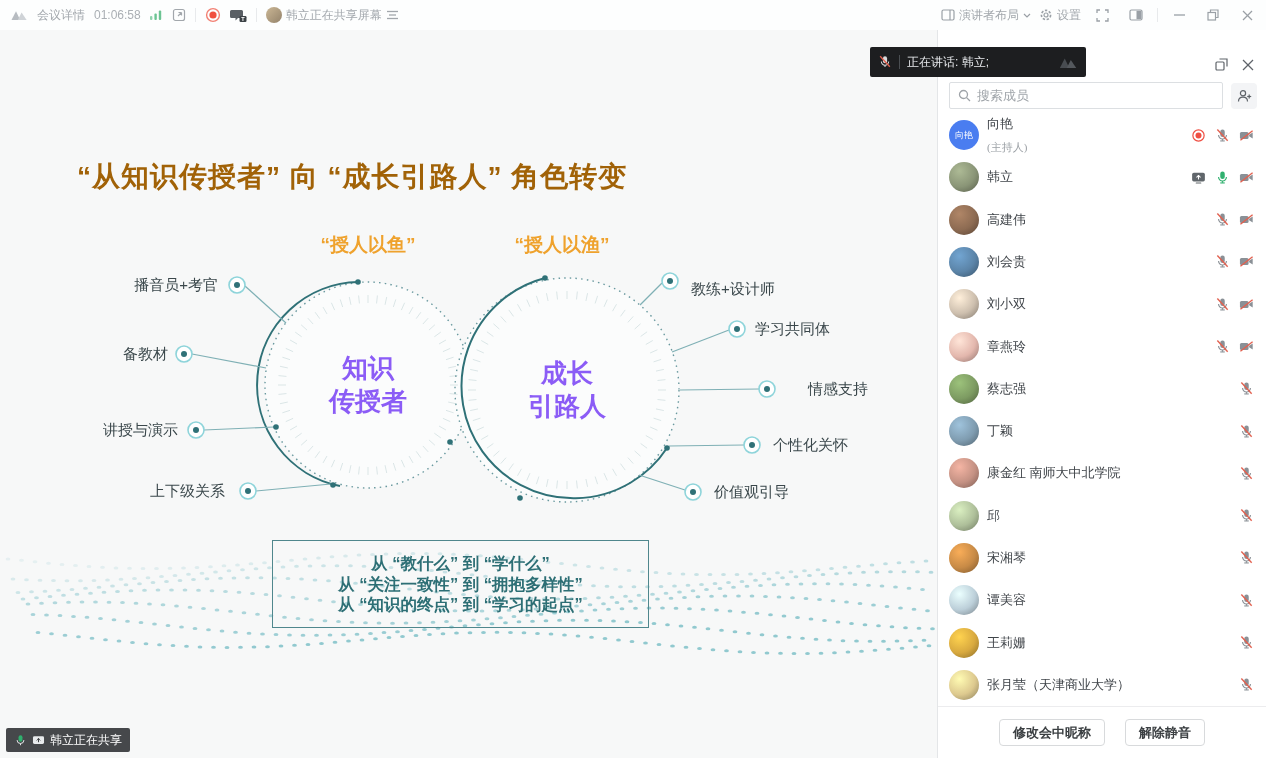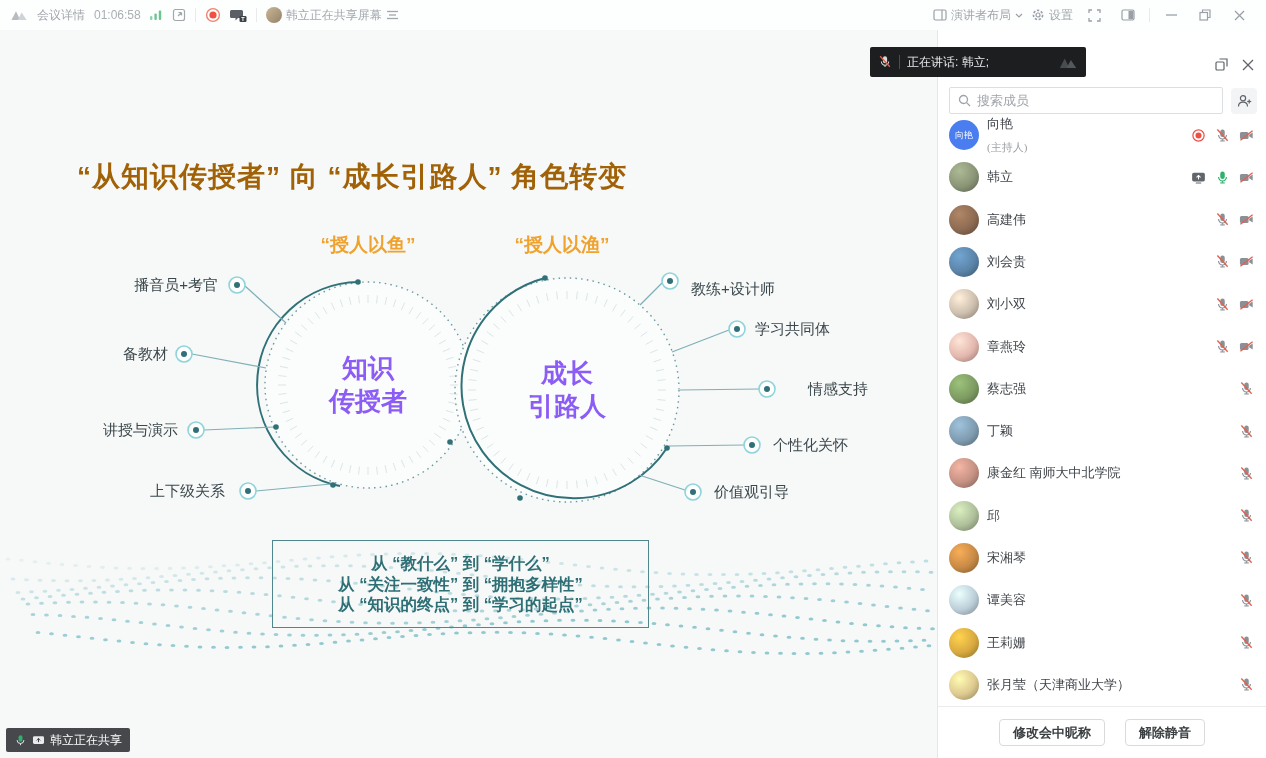--- a/index.html
+++ b/index.html
@@ -5,21 +5,21 @@
   * { margin:0; padding:0; box-sizing:border-box; }
   html,body { width:1266px; height:758px; overflow:hidden; background:#fff;
     font-family:"Liberation Sans","DejaVu Sans",sans-serif; }
   .app { position:relative; width:1266px; height:654px; }
 
   
   .titlebar { position:absolute; top:0; left:0; width:1266px; height:30px;
     background:#fdfefe; display:flex; align-items:center; justify-content:space-between;
     font-size:12px; color:#a2a7ac; z-index:30; }
   .tb-left { display:flex; align-items:center; gap:9px; padding-left:10px; }
-  .tb-right { display:flex; align-items:center; gap:8px; padding-right:14px; }
+  .tb-right { display:flex; align-items:center; gap:8px; padding-right:6px; }
   .tb-item { display:flex; align-items:center; gap:4px; }
   .tb-div { width:1px; height:14px; background:#e8eaec; }
   .winbtn { width:26px; height:26px; display:flex; align-items:center; justify-content:center; }
 
   
   .slide { position:absolute; top:30px; left:0; width:937px; height:728px;
     background:#f7f8f8; overflow:hidden; z-index:1; }
   .slide svg.deco { position:absolute; top:0; left:0; }
   .slide-title { position:absolute; left:77px; top:128px; font-size:28px; font-weight:bold;
     color:#a16207; letter-spacing:1px; white-space:nowrap; }
@@ -44,21 +44,21 @@
   .toast-text { color:#e8eaed; font-size:12px; white-space:nowrap; }
   .toast-div { width:1px; height:14px; background:#4a4e52; }
   .toast-logo { margin-left:auto; opacity:.85; }
 
   
   .panel { position:absolute; top:30px; left:937px; width:329px; height:728px;
     background:#fff; border-left:1px solid #e4e6e8; display:flex; flex-direction:column;
     z-index:20; }
   .panel-head { height:47px; display:flex; justify-content:flex-end; align-items:flex-end;
     gap:14px; padding:0 12px 6px 0; }
-  .search-row { height:37px; display:flex; align-items:flex-end; gap:8px; padding:0 9px 0 11px; }
+  .search-row { height:37px; display:flex; align-items:center; gap:8px; padding:0 9px 0 11px; }
   .search-box { flex:1; height:27px; border:1px solid #dcdfe2; border-radius:2px;
     display:flex; align-items:center; gap:6px; padding:0 8px; background:#fff; }
   .search-box input { border:none; outline:none; flex:1; font-size:13px; color:#40454a;
     font-family:inherit; background:transparent; }
   .search-box input::placeholder { color:#9ea3a8; }
   .add-btn { width:26px; height:26px; background:#f3f4f6; border-radius:4px;
     display:flex; align-items:center; justify-content:center; }
   .member-list { flex:1; display:flex; flex-direction:column; overflow:hidden; }
   .mrow { flex:1; display:flex; align-items:center; padding:0 12px 0 11px; }
   .avatar { width:30px; height:30px; border-radius:50%; flex:0 0 30px; display:flex;

